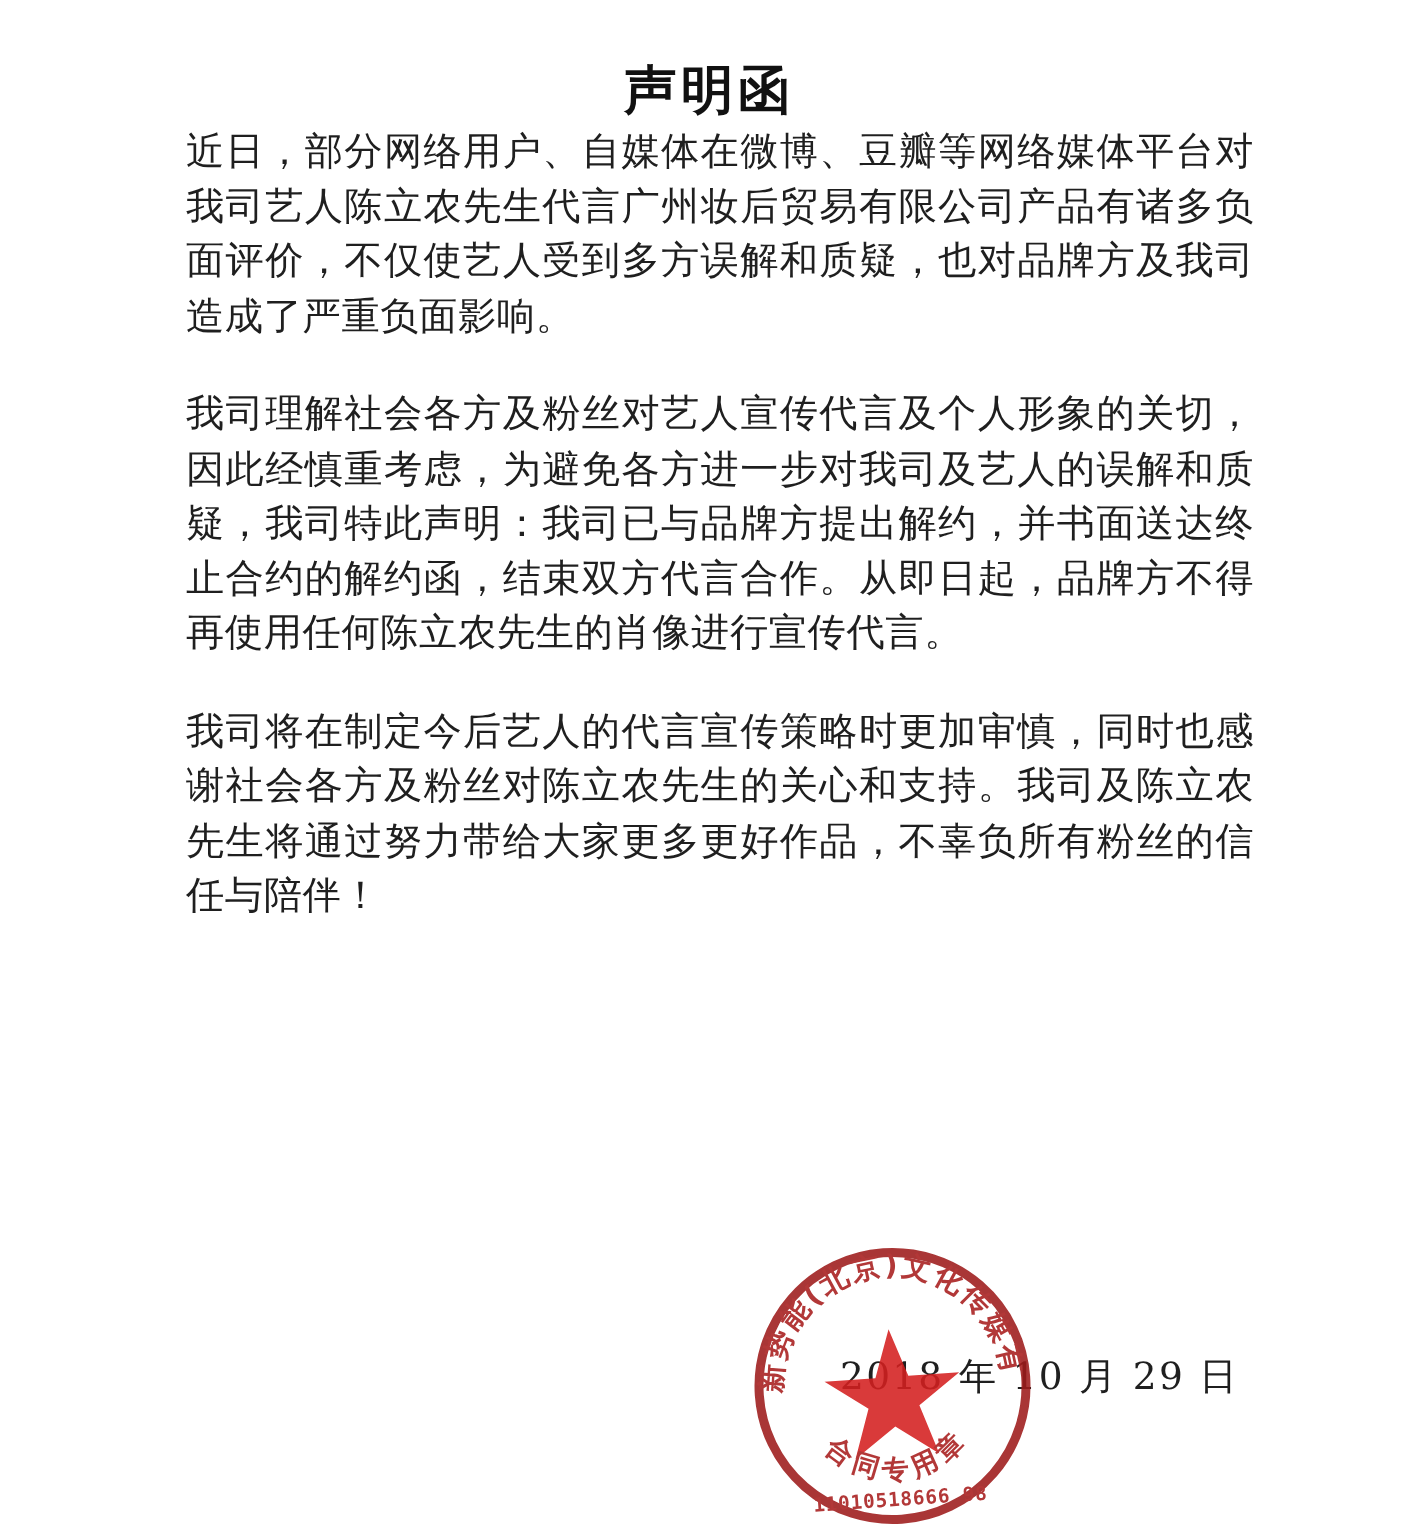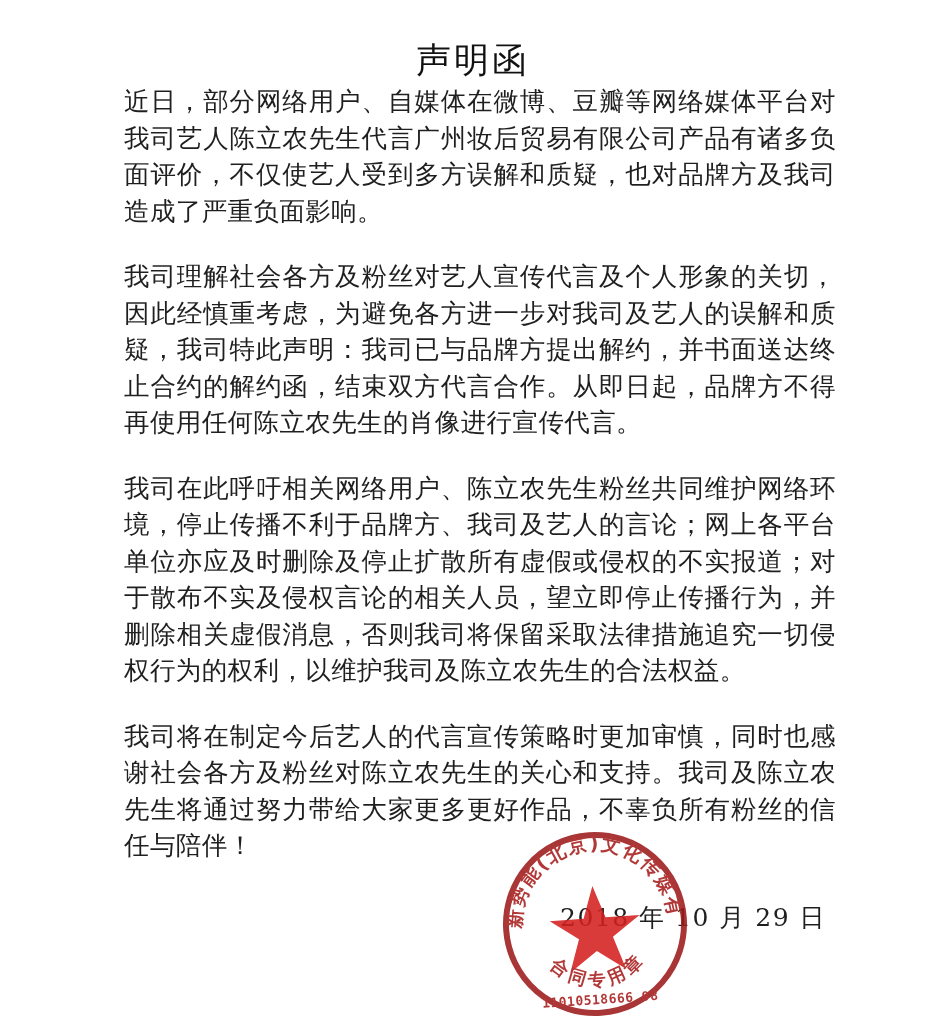--- a/index.html
+++ b/index.html
@@ -20,21 +20,21 @@
   }
 
   
   .doc-title {
     position: absolute;
     top: 14px;
     left: 0;
     width: 946px;
     text-align: center;
     font-family: "DejaVu Sans", "Liberation Sans", sans-serif;
-    font-weight: 400;
+    font-weight: 700;
     font-size: 35px;
     letter-spacing: 3px;
     color: #111111;
   }
 
   
   .body-block {
     position: absolute;
     left: 124px;
     top: 83px;
@@ -119,21 +119,20 @@
 </head>
 <body>
 
 <div class="page">
 
   <h1 class="doc-title">声明函</h1>
 
   <div class="body-block">
     <p class="para">近日，部分网络用户、自媒体在微博、豆瓣等网络媒体平台对我司艺人陈立农先生代言广州妆后贸易有限公司产品有诸多负面评价，不仅使艺人受到多方误解和质疑，也对品牌方及我司造成了严重负面影响。</p>
     <p class="para">我司理解社会各方及粉丝对艺人宣传代言及个人形象的关切，因此经慎重考虑，为避免各方进一步对我司及艺人的误解和质疑，我司特此声明：我司已与品牌方提出解约，并书面送达终止合约的解约函，结束双方代言合作。从即日起，品牌方不得再使用任何陈立农先生的肖像进行宣传代言。</p>
-    <p class="para">我司在此呼吁相关网络用户、陈立农先生粉丝共同维护网络环境，停止传播不利于品牌方、我司及艺人的言论；网上各平台单位亦应及时删除及停止扩散所有虚假或侵权的不实报道；对于散布不实及侵权言论的相关人员，望立即停止传播行为，并删除相关虚假消息，否则我司将保留采取法律措施追究一切侵权行为的权利，以维护我司及陈立农先生的合法权益。</p>
     <p class="para">我司将在制定今后艺人的代言宣传策略时更加审慎，同时也感谢社会各方及粉丝对陈立农先生的关心和支持。我司及陈立农先生将通过努力带给大家更多更好作品，不辜负所有粉丝的信任与陪伴！</p>
   </div>
 
   <div class="sign-block">
     <div class="sign-date">2018 年 10 月 29 日</div>
   </div>
 
   <div class="seal">
     <svg viewBox="0 0 192 192" xmlns="http://www.w3.org/2000/svg">
       <defs>

